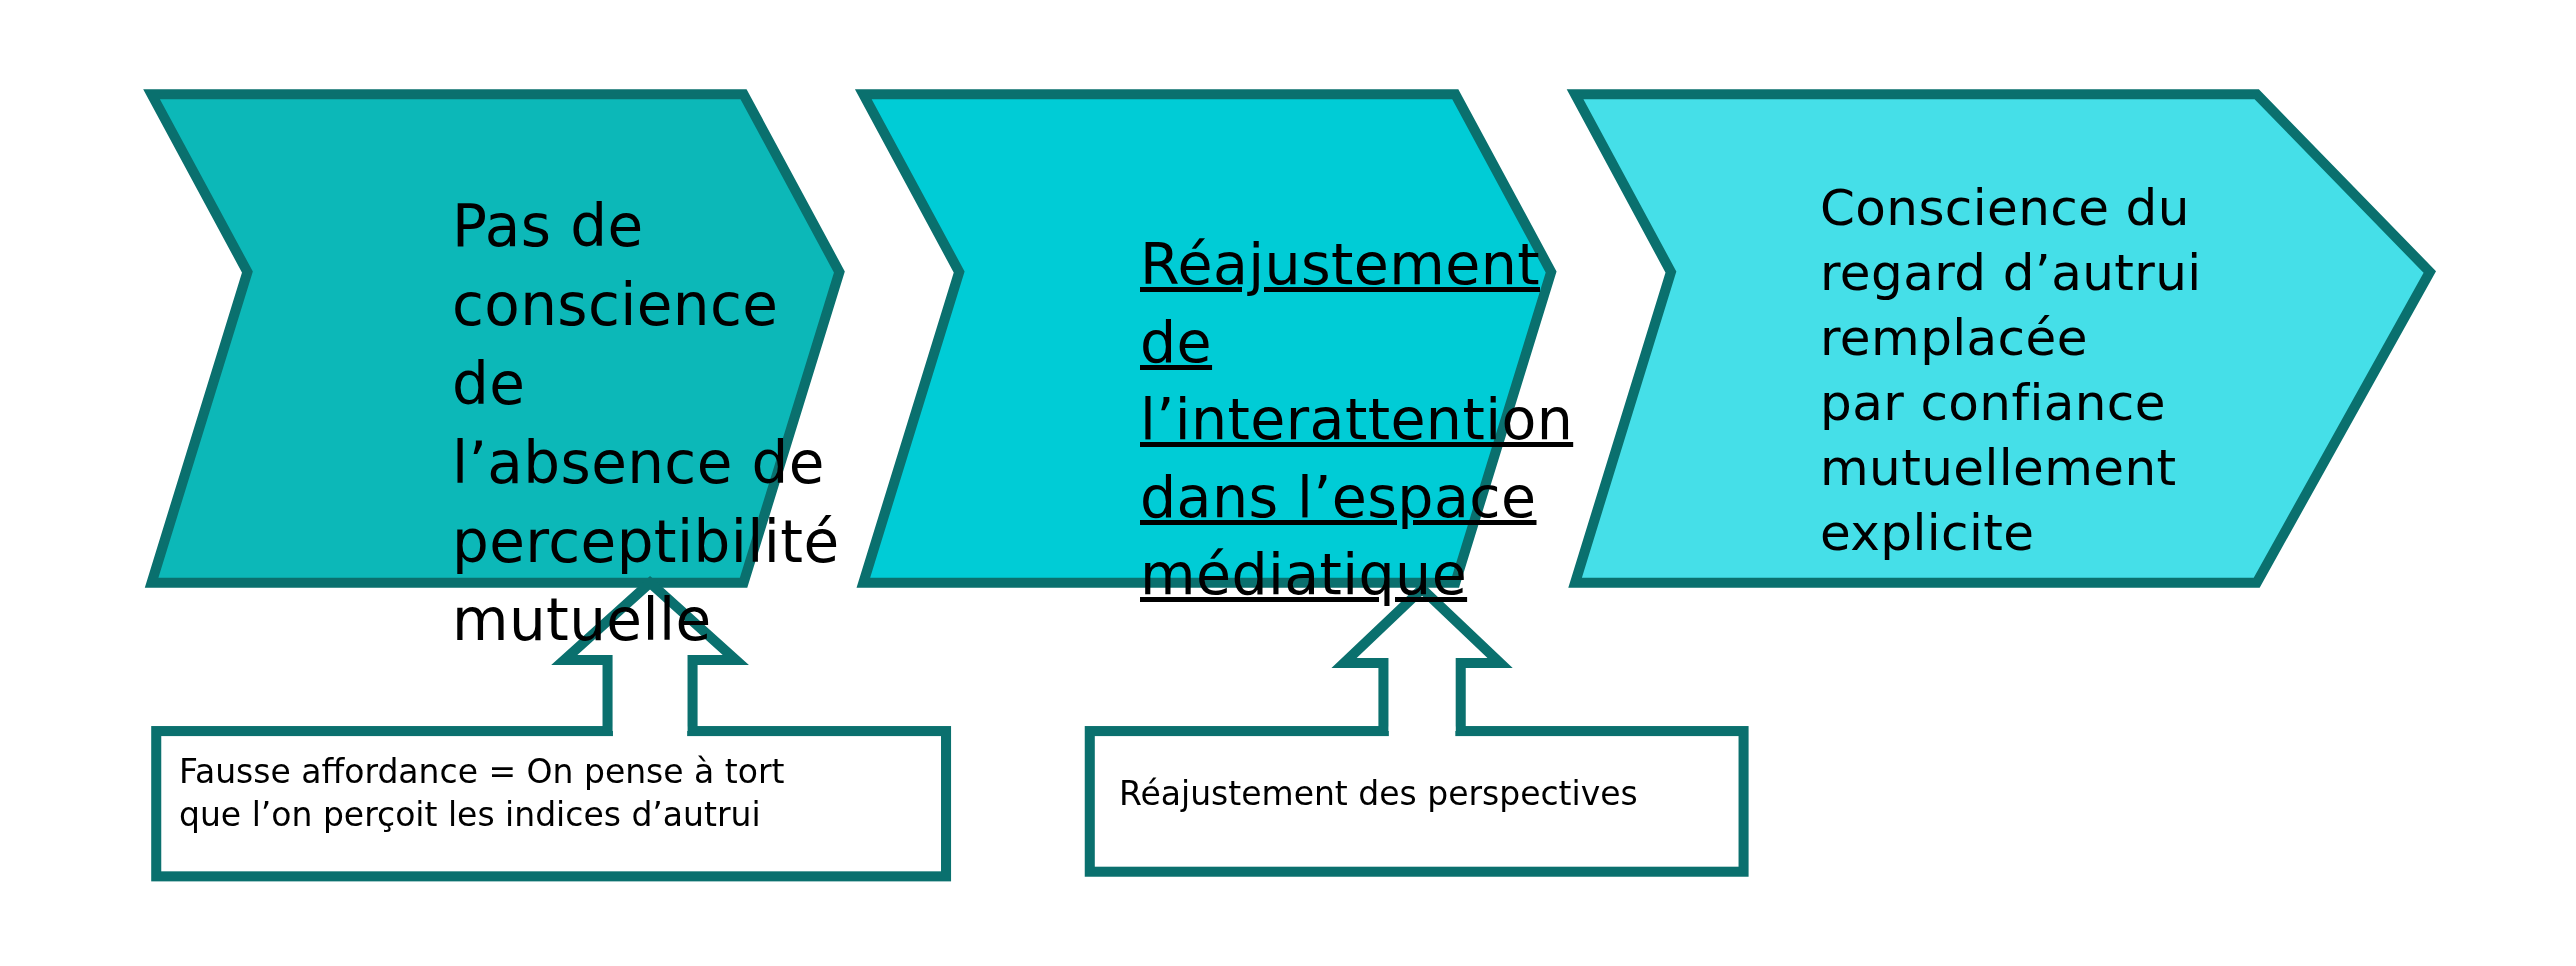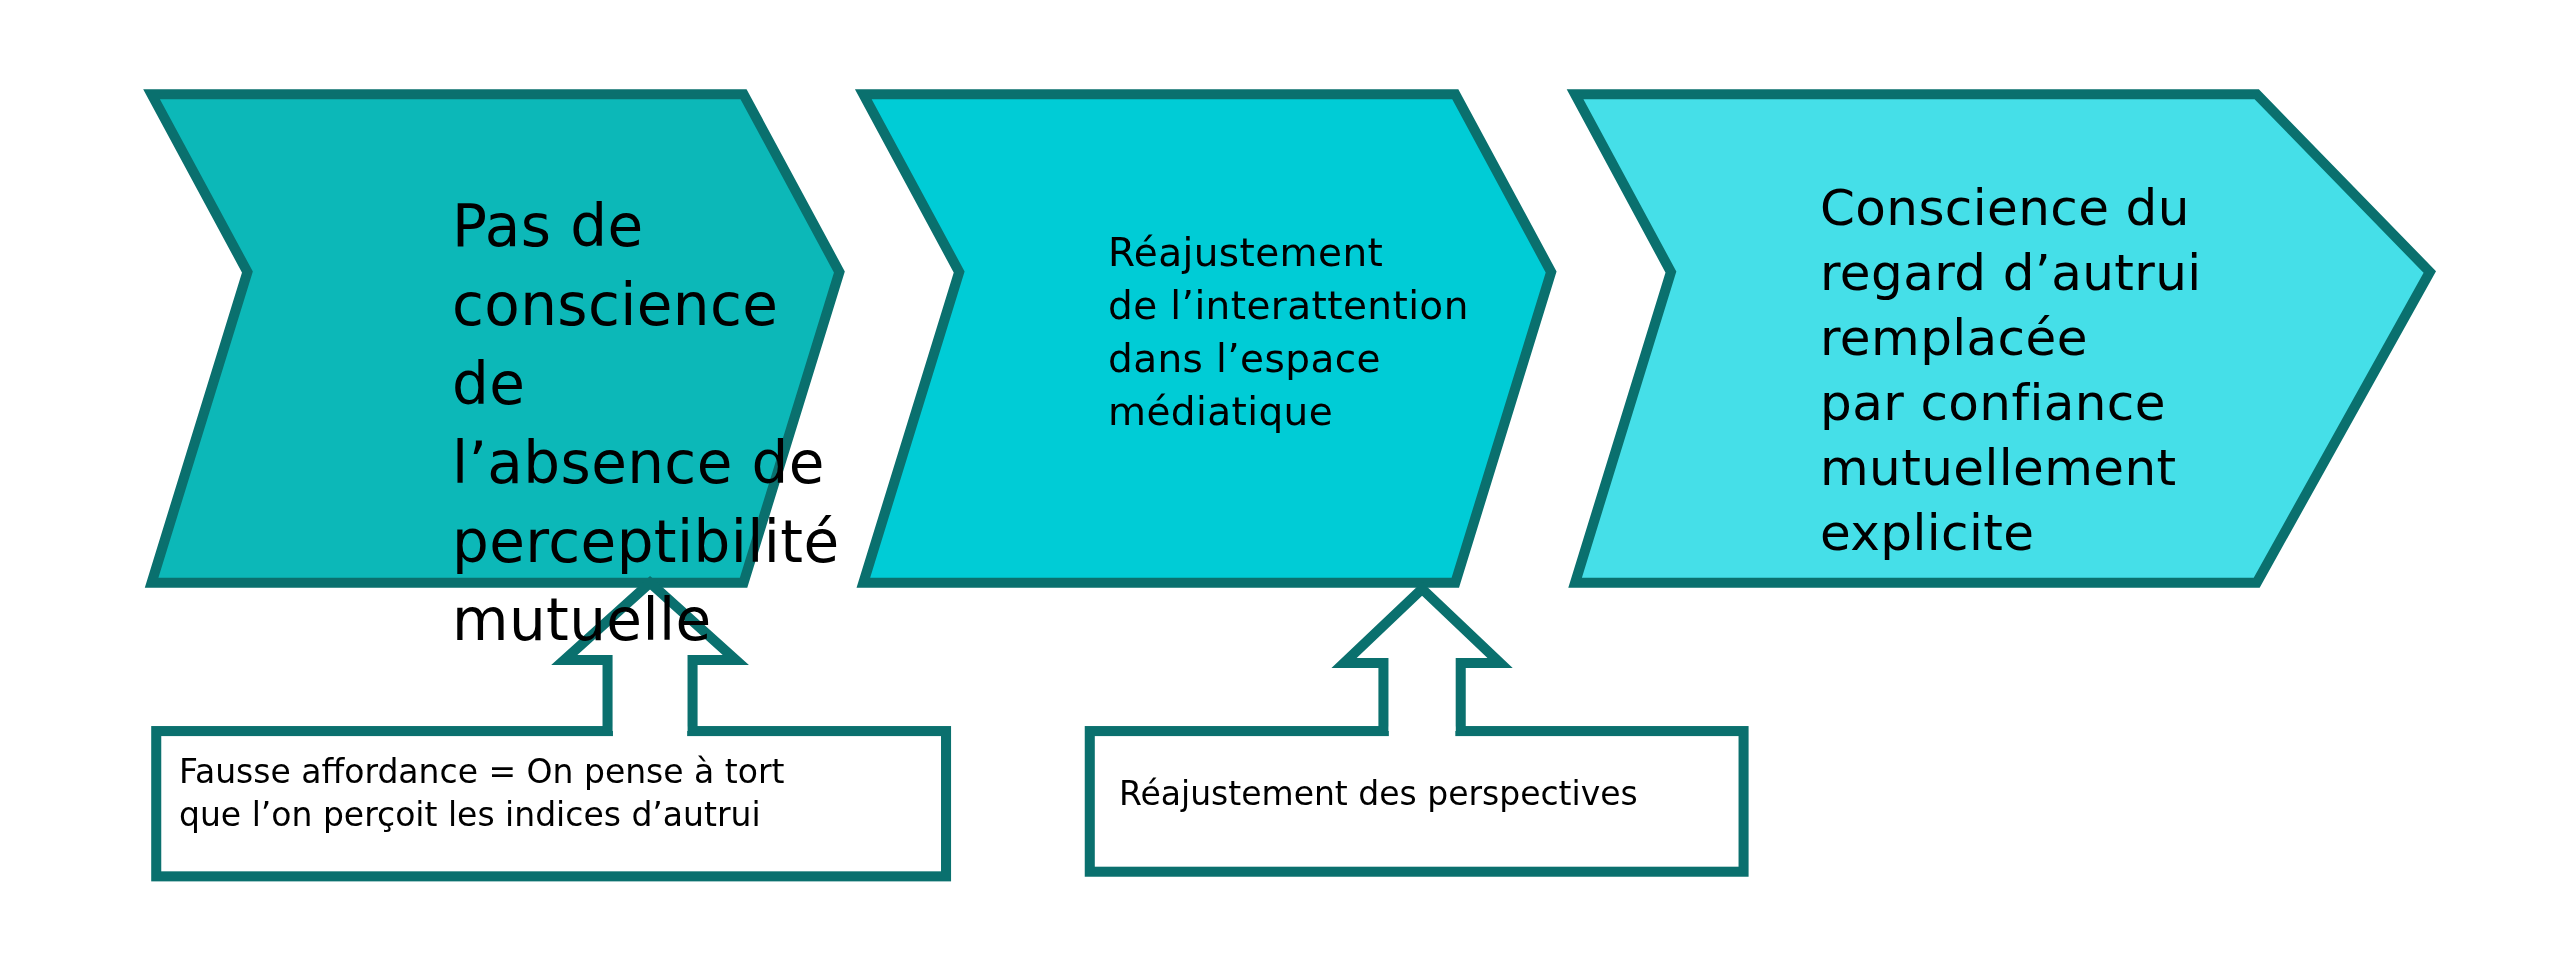--- a/index.html
+++ b/index.html
@@ -36,25 +36,26 @@
     letter-spacing: 0.4px;
   }
   #chevron-1-text {
     left: 452px;
     top: 187px;
     width: 410px;
     font-size: 58px;
     line-height: 1.36;
   }
   #chevron-2-text {
-    left: 1108px;
+    left: 1140px;
     top: 226px;
     width: 479px;
-    font-size: 39px;
+    font-size: 57px;
     line-height: 1.36;
+    text-decoration: underline;
   }
   #chevron-3-text {
     left: 1820px;
     top: 176px;
     width: 410px;
     font-size: 50px;
     line-height: 1.30;
   }
   
   .note-text {

